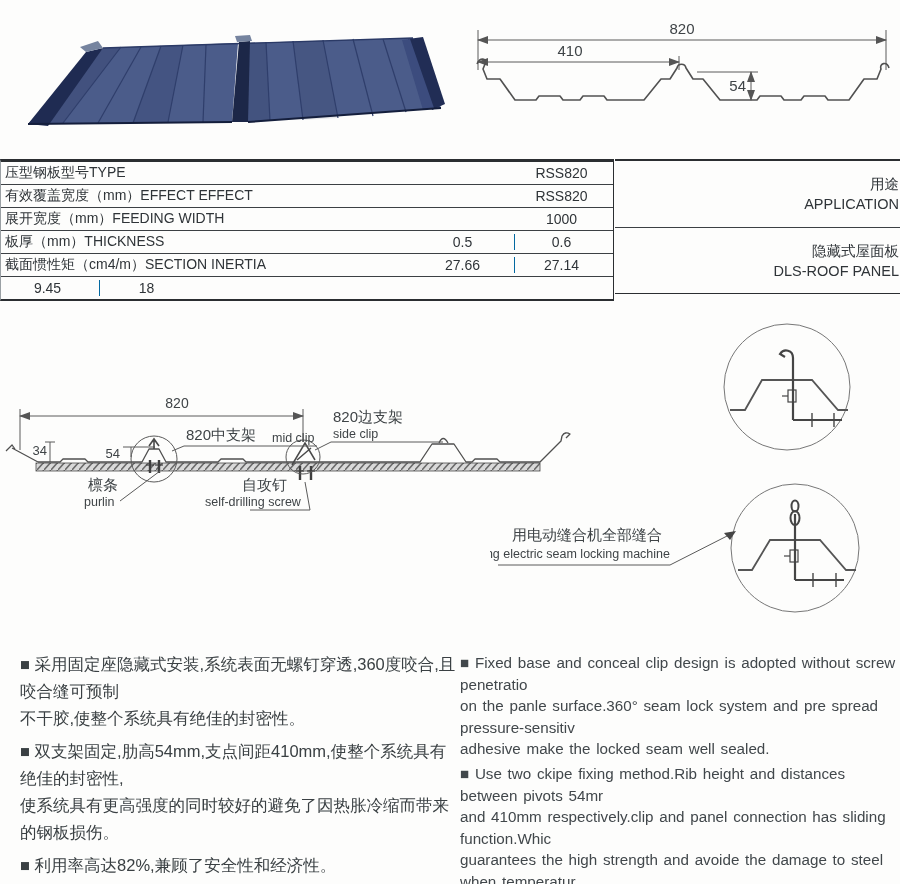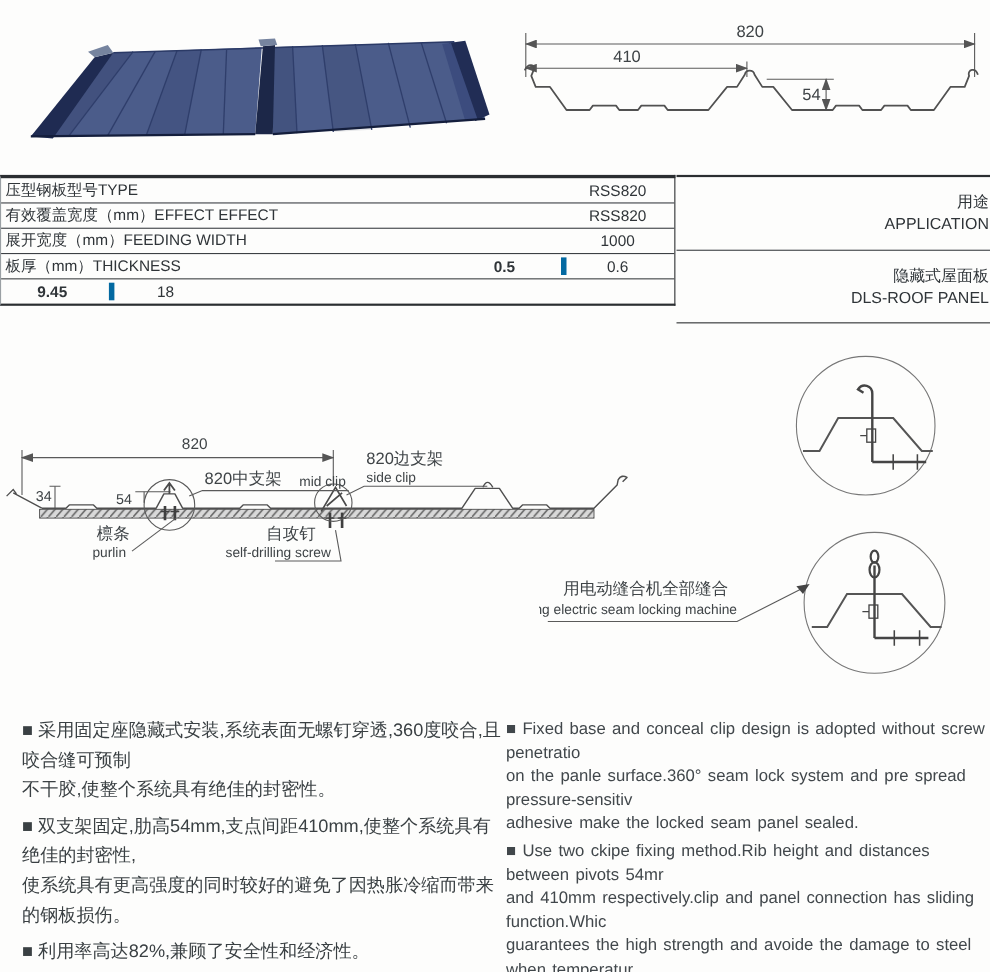--- a/index.html
+++ b/index.html
@@ -15,21 +15,21 @@
   .spec-table{
     left:0;top:159px;width:614px;
     border-top:3px solid #2b2e31;border-bottom:2px solid #2b2e31;
     border-right:1.5px solid #2b2e31;border-left:1px solid #9aa0a4;
     box-sizing:border-box;
   }
   .spec-row{display:flex;height:22px;align-items:center;border-bottom:1px solid #3c4044;font-size:14px;color:#2f3438;}
   .spec-row:last-child{border-bottom:none;}
   .spec-label{flex:1;padding-left:4px;white-space:nowrap;overflow:hidden;}
   .spec-v{width:93px;text-align:center;padding-right:5px;}
-  .spec-v.mid{border-right:5px solid #0369a1;font-weight:bold;}
+  .spec-v.mid{border-right:1px solid #0369a1;}
   .table-right{
     left:615px;top:159px;width:285px;height:135px;box-sizing:border-box;
     border-top:2px solid #2b2e31;border-bottom:1.5px solid #2b2e31;
     font-size:14.5px;color:#2f3438;
   }
   .tr-cell{height:66px;display:flex;flex-direction:column;justify-content:center;align-items:flex-end;text-align:right;line-height:1.4;padding-right:1px;}
   .tr-cell.first{border-bottom:1px solid #3c4044;text-align:right;}
 
   
   .features-cn{left:8px;top:651px;width:450px;font-size:16.5px;line-height:27px;color:#3a4043;}
@@ -106,20 +106,25 @@
   <div class="spec-row">
     <div class="spec-label">展开宽度（mm）FEEDING WIDTH</div>
     <div class="spec-v">1000</div>
   </div>
   <div class="spec-row">
     <div class="spec-label">板厚（mm）THICKNESS</div>
     <div class="spec-v mid">0.5</div>
     <div class="spec-v">0.6</div>
   </div>
   <div class="spec-row">
+    <div class="spec-label">截面惯性矩（cm4/m）SECTION INERTIA</div>
+    <div class="spec-v mid">27.66</div>
+    <div class="spec-v">27.14</div>
+  </div>
+  <div class="spec-row">
     <div class="spec-v mid">9.45</div>
     <div class="spec-v">18</div>
   </div>
 </div>
 
 <div class="abs table-right">
   <div class="tr-cell first">
     <span>用途</span>
     <span>APPLICATION</span>
   </div>
@@ -230,19 +235,19 @@
 不干胶,使整个系统具有绝佳的封密性。</p>
   <p class="para">■ 双支架固定,肋高54mm,支点间距410mm,使整个系统具有绝佳的封密性,
 使系统具有更高强度的同时较好的避免了因热胀冷缩而带来的钢板损伤。</p>
   <p class="para">■ 利用率高达82%,兼顾了安全性和经济性。</p>
 
 </div>
 
 <div class="abs features-en">
   <p class="para">■ Fixed base and conceal clip design is adopted without screw penetratio
 on the panle surface.360°  seam lock system and pre spread pressure-sensitiv
-adhesive make the locked seam panel sealed.</p>
+adhesive make the locked seam well sealed.</p>
   <p class="para">■ Use two ckipe fixing method.Rib height and distances between pivots 54mr
 and 410mm respectively.clip and panel connection has sliding function.Whic
 guarantees the high strength and avoide the damage to steel when temperatur
 changses.</p>
 
 </div>
 
 </body></html>

